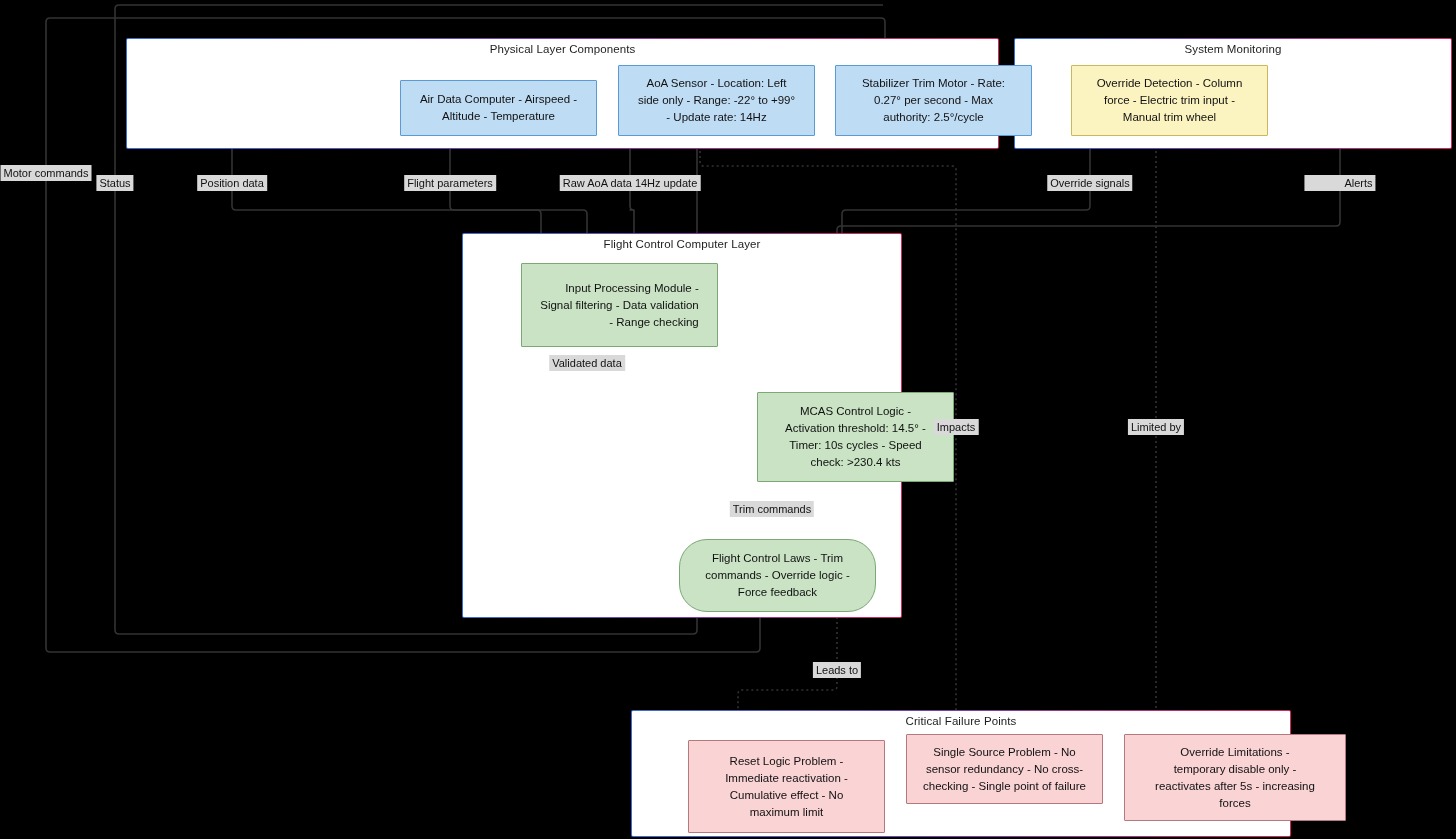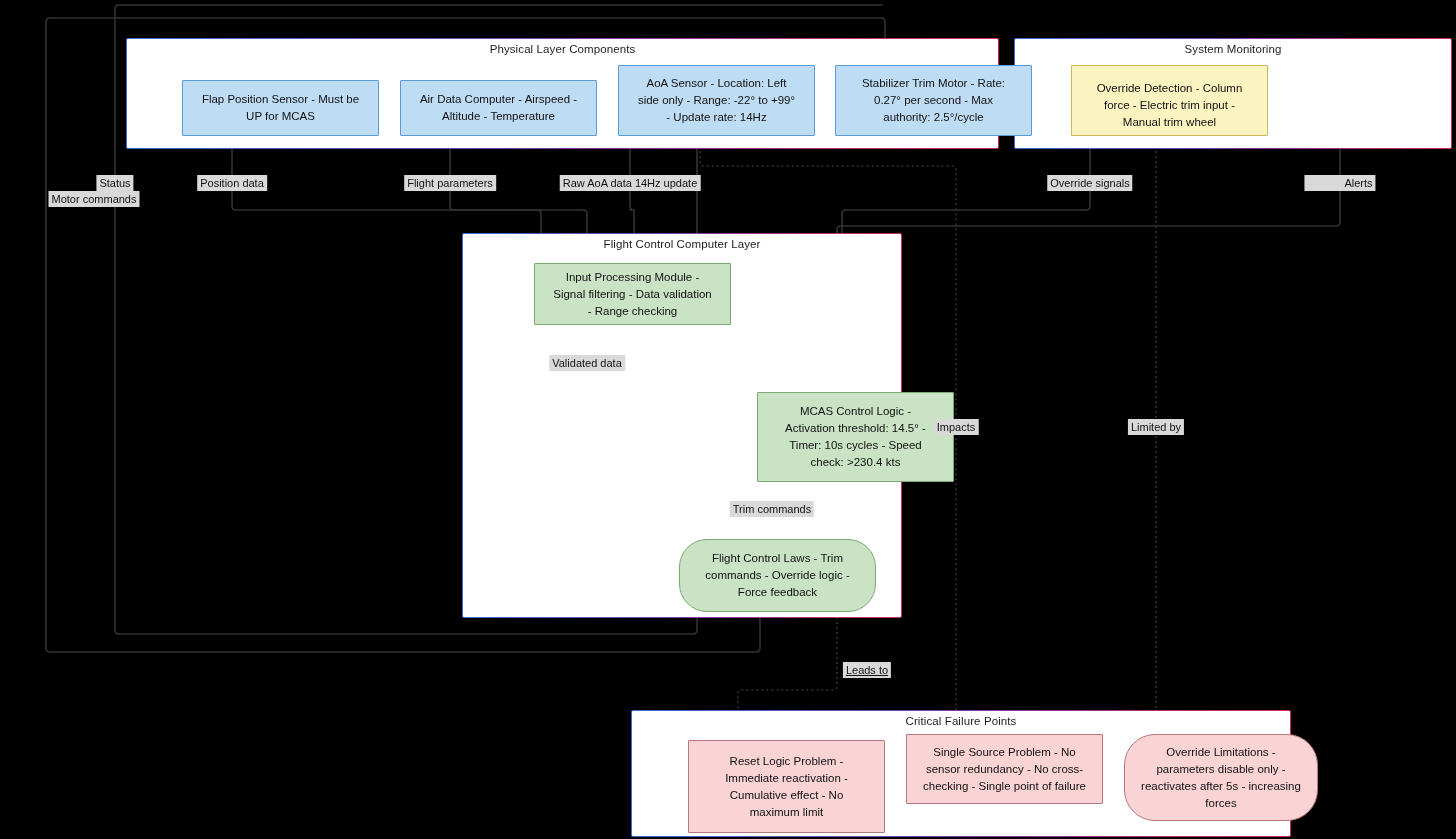--- a/index.html
+++ b/index.html
@@ -54,21 +54,21 @@
     font-size: 11.5px;
     line-height: 17px;
     color: #111111;
     padding: 4px 9px;
     border-width: 1px;
     border-style: solid;
     border-radius: 1px;
     margin-left: 48px;
   }
   .node-blue  { background: #bfdcf5; border-color: #5b9bd5; }
-  .node-yellow{ background: #fbf3c0; border-color: #cbb85b; align-items: flex-end; }
+  .node-yellow{ background: #fbf3c0; border-color: #cbb85b; }
   .node-green { background: #c9e3c4; border-color: #7ba874; }
   .node-pink  { background: #fad3d5; border-color: #b5787c; }
   .node span { display: block; }
 
   
   .edge-label {
     position: absolute;
     font-size: 11px;
     line-height: 14px;
     color: #111111;
@@ -141,26 +141,20 @@
       <div class="cluster-title">Flight Control Computer Layer</div>
     </div>
   </div>
 
   <div class="cluster" style="left:631px; top:710px; width:660px; height:127px;">
     <div class="cluster-inner">
       <div class="cluster-title">Critical Failure Points</div>
     </div>
   </div>
 
-  <div class="node node-blue" style="left:134px; top:80px; width:197px; height:56px;">
-    <div>
-      <span>Flap Position Sensor - Must be</span>
-      <span>UP for MCAS</span>
-    </div>
-  </div>
 
   <div class="node node-blue" style="left:352px; top:80px; width:197px; height:56px;">
     <div>
       <span>Air Data Computer - Airspeed -</span>
       <span>Altitude - Temperature</span>
     </div>
   </div>
 
   <div class="node node-blue" style="left:570px; top:65px; width:197px; height:71px;">
     <div>
@@ -180,21 +174,21 @@
 
   <div class="node node-yellow" style="left:1023px; top:65px; width:197px; height:71px;">
     <div>
       <span>Override Detection - Column</span>
       <span>force - Electric trim input -</span>
       <span>Manual trim wheel</span>
     </div>
   </div>
 
 
-  <div class="node node-green" style="left:486px; top:263px; width:197px; height:62px;">
+  <div class="node node-green" style="left:473px; top:263px; width:197px; height:84px;text-align:right;">
     <div>
       <span>Input Processing Module -</span>
       <span>Signal filtering - Data validation</span>
       <span>- Range checking</span>
     </div>
   </div>
 
   <div class="node node-green" style="left:709px; top:392px; width:197px; height:90px;">
     <div>
       <span>MCAS Control Logic -</span>
@@ -222,30 +216,30 @@
   </div>
 
   <div class="node node-pink" style="left:858px; top:734px; width:197px; height:70px;">
     <div>
       <span>Single Source Problem - No</span>
       <span>sensor redundancy - No cross-</span>
       <span>checking - Single point of failure</span>
     </div>
   </div>
 
-  <div class="node node-pink" style="left:1076px; top:734px; width:194px; height:87px;border-radius:31px;">
+  <div class="node node-pink" style="left:1076px; top:734px; width:222px; height:87px;">
     <div>
       <span>Override Limitations -</span>
-      <span>parameters disable only -</span>
+      <span>temporary disable only -</span>
       <span>reactivates after 5s - increasing</span>
       <span>forces</span>
     </div>
   </div>
 
-  <div class="edge-label" style="left:46px; top:199px;margin-left:48px;">Motor commands</div>
+  <div class="edge-label" style="left:46px; top:173px;">Motor commands</div>
 
   <div class="edge-label" style="left:115px; top:183px;">Status</div>
 
   <div class="edge-label" style="left:232px; top:183px;">Position data</div>
 
   <div class="edge-label" style="left:450px; top:183px;">Flight parameters</div>
 
   <div class="edge-label" style="left:630px; top:183px;">Raw AoA data 14Hz update</div>
 
   <div class="edge-label" style="left:1090px; top:183px;">Override signals</div>
@@ -253,15 +247,15 @@
   <div class="edge-label" style="left:1340px; top:183px;padding-left:40px;">Alerts</div>
 
   <div class="edge-label" style="left:587px; top:363px;">Validated data</div>
 
   <div class="edge-label" style="left:772px; top:509px;">Trim commands</div>
 
   <div class="edge-label" style="left:956px; top:427px;">Impacts</div>
 
   <div class="edge-label" style="left:1156px; top:427px;">Limited by</div>
 
-  <div class="edge-label" style="left:867px; top:670px;text-decoration:underline;">Leads to</div>
+  <div class="edge-label" style="left:837px; top:670px;">Leads to</div>
 
 </div>
 
 </body></html>

